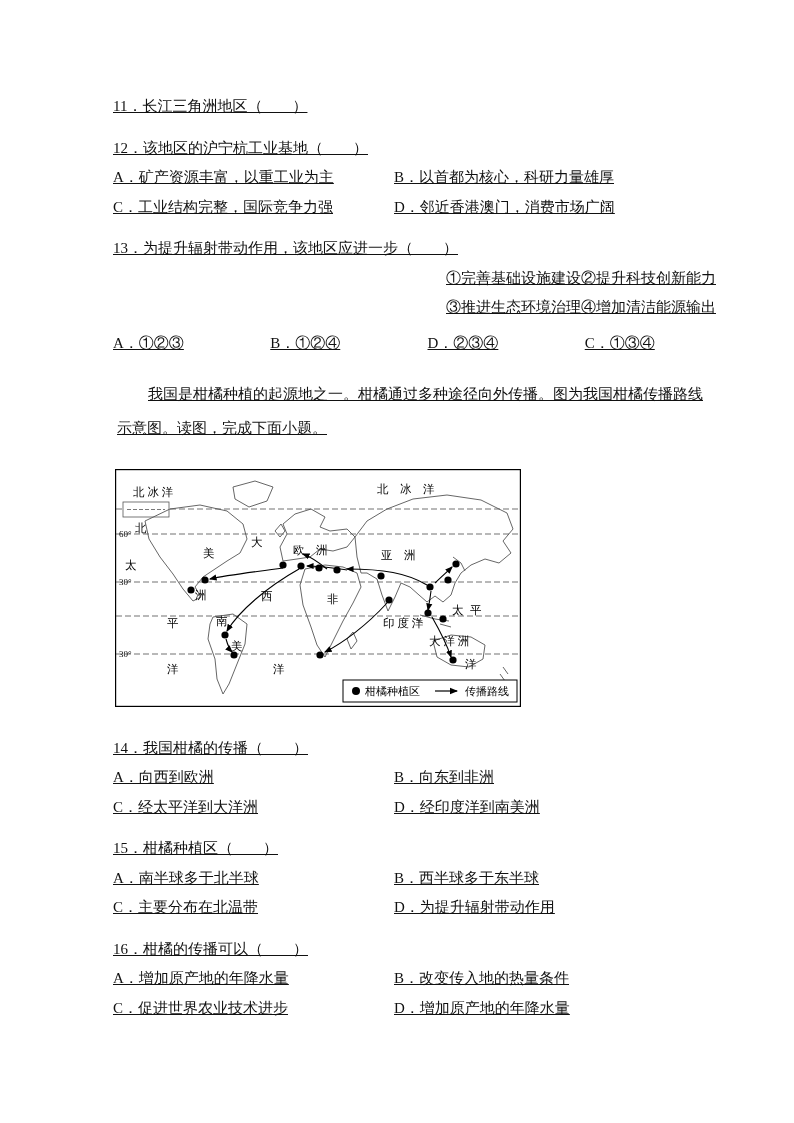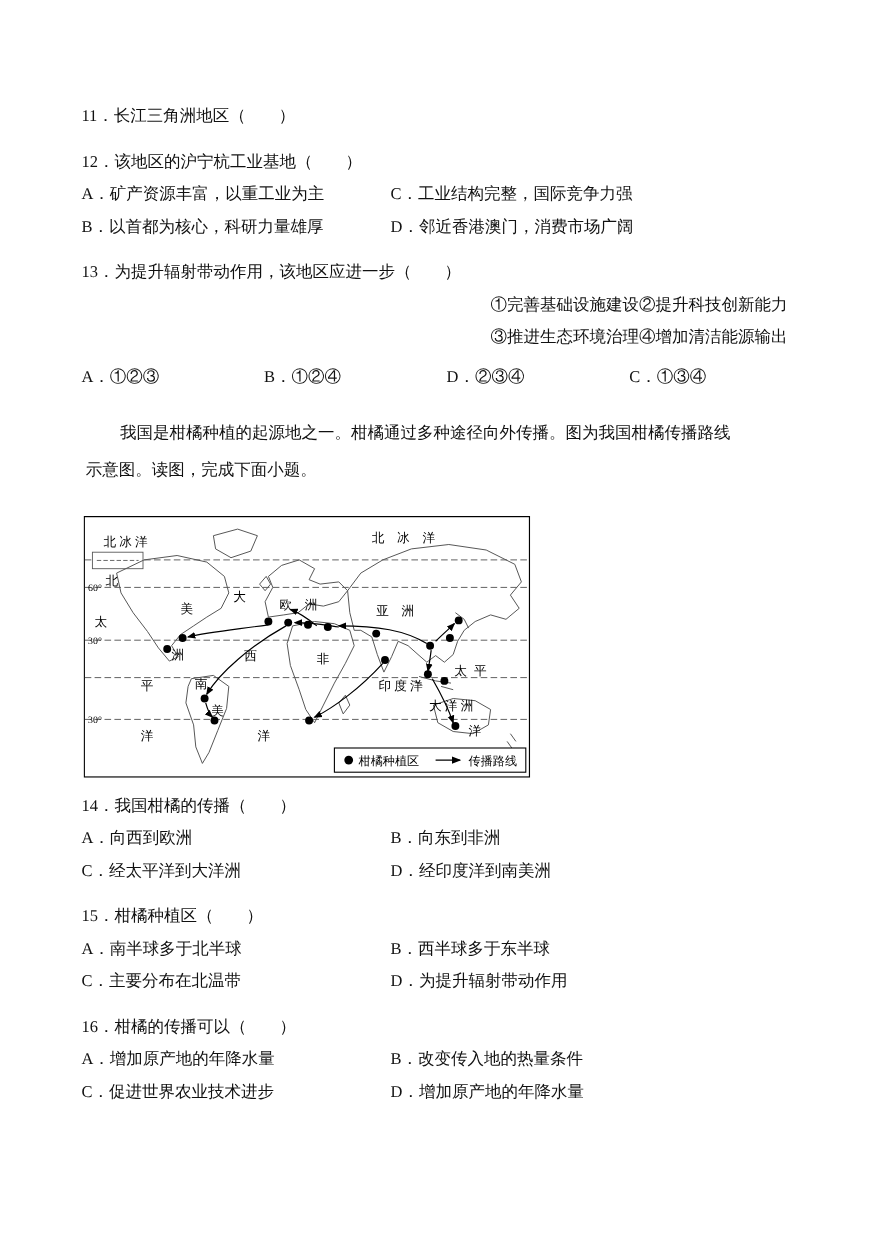--- a/index.html
+++ b/index.html
@@ -1,58 +1,59 @@
 <!DOCTYPE html>
 <html><head>
 <meta charset="utf-8">
 <style>
   html,body{margin:0;padding:0;background:#fff;}
   .page{
     position:relative;
     width:794px;height:1123px;
     box-sizing:border-box;
-    padding:92px 78px 0 74px;
+    padding:92px 78px 0 113px;
     background:#fff;
     color:#111;
     font-family:"Liberation Serif","DejaVu Serif",serif;
     font-size:15px;
     line-height:29.5px;
     overflow:hidden;
+    text-decoration:underline;
   }
   .question{margin-bottom:12px;}
   .stem{margin:0;}
   .opts2{display:grid;grid-template-columns:281px auto;}
   .optrow4{display:flex;margin-top:6px;gap:26px;}
   .optrow4 span{width:140px;}
   .sub{margin:0;text-align:right;}
   .passage{margin:22px 0 0 0;}
   .passage .ln1{text-indent:31px;}
   .passage p{margin:4px;}
   figure.mapfig{margin:26px 0 0 2px;}
-  .q14blk{}
+  .q14blk{margin-top:16px;}
   svg text{font-family:"Liberation Serif","DejaVu Serif",serif;}
   .mlbl{font-size:11.5px;fill:#000;}
   .mlat{font-size:9px;fill:#000;}
   .mleg{font-size:11px;fill:#000;}
 </style>
 </head>
 <body>
 
 <div class="page">
 
   <section class="question">
     <p class="stem">11．长江三角洲地区（　　）</p>
   </section>
 
   <section class="question">
     <p class="stem">12．该地区的沪宁杭工业基地（　　）</p>
     <div class="opts2">
       <span>A．矿产资源丰富，以重工业为主</span>
+      <span>B．以首都为核心，科研力量雄厚</span>
       <span>C．工业结构完整，国际竞争力强</span>
-      <span>B．以首都为核心，科研力量雄厚</span>
       <span>D．邻近香港澳门，消费市场广阔</span>
     </div>
   </section>
 
   <section class="question">
     <p class="stem">13．为提升辐射带动作用，该地区应进一步（　　）</p>
     <p class="sub">①完善基础设施建设②提升科技创新能力</p>
     <p class="sub">③推进生态环境治理④增加清洁能源输出</p>
     <div class="optrow4">
       <span>A．①②③</span>

